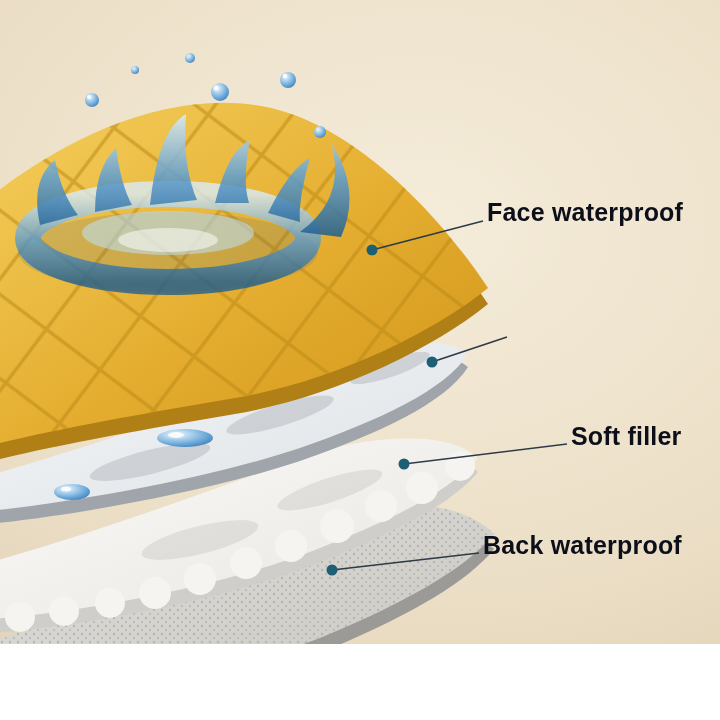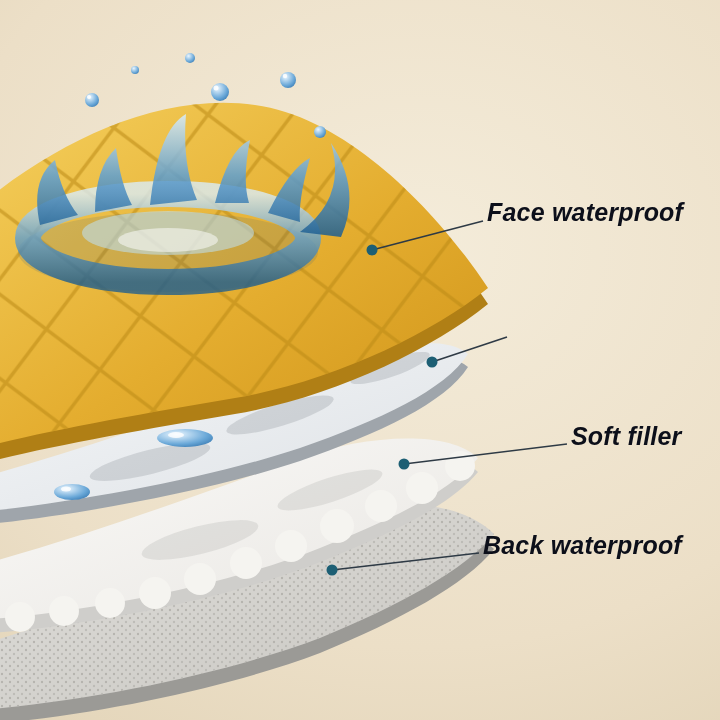--- a/index.html
+++ b/index.html
@@ -1,22 +1,21 @@
 <!DOCTYPE html>
 <html style="--background: #ecdfc7; --face-layer: #e2ac2e; --face-layer-edge: #b07f15; --tpu-layer: #eef0f2; --tpu-layer-edge: #9fa5ab; --soft-filler: #f6f5f2; --soft-filler-edge: #cfcecb; --back-layer: #d9d8d4; --back-layer-edge: #9b9a96; --water: #3f88c5; --dot: #1d5f74; --line: #2e3a45; --text: #0c0f1a;"><head>
 <meta charset="utf-8">
 <style>
   html,body{margin:0;padding:0;}
   .stage{
     position:relative;
-    width:720px;height:720px;
+    width:720px;height:644px;
     overflow:hidden;
     background:radial-gradient(120% 100% at 58% 35%, #f4ecda 0%, #ecdfc7 55%, #dccdae 100%);
     font-family:"Liberation Sans", sans-serif;
-    font-style:italic;
   }
   .stage svg{position:absolute;left:0;top:0;}
   .label{
     position:absolute;
     white-space:nowrap;
     font-size:25px;
     font-weight:700;
     color:var(--text,#0c0f1a);
     letter-spacing:.2px;
   }

